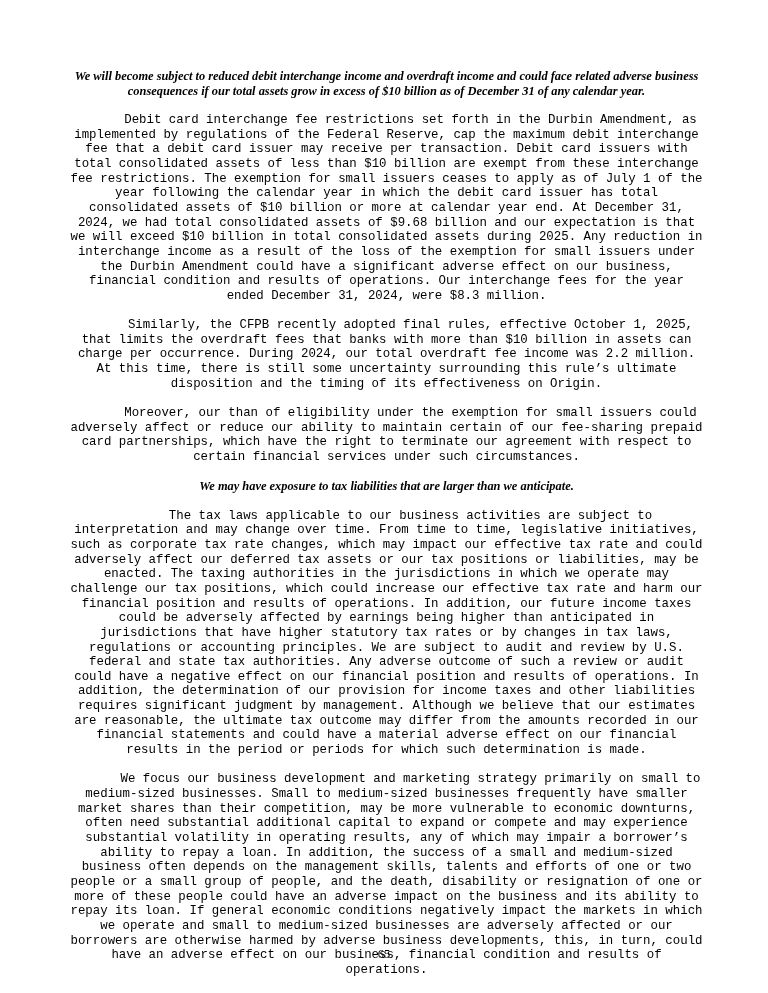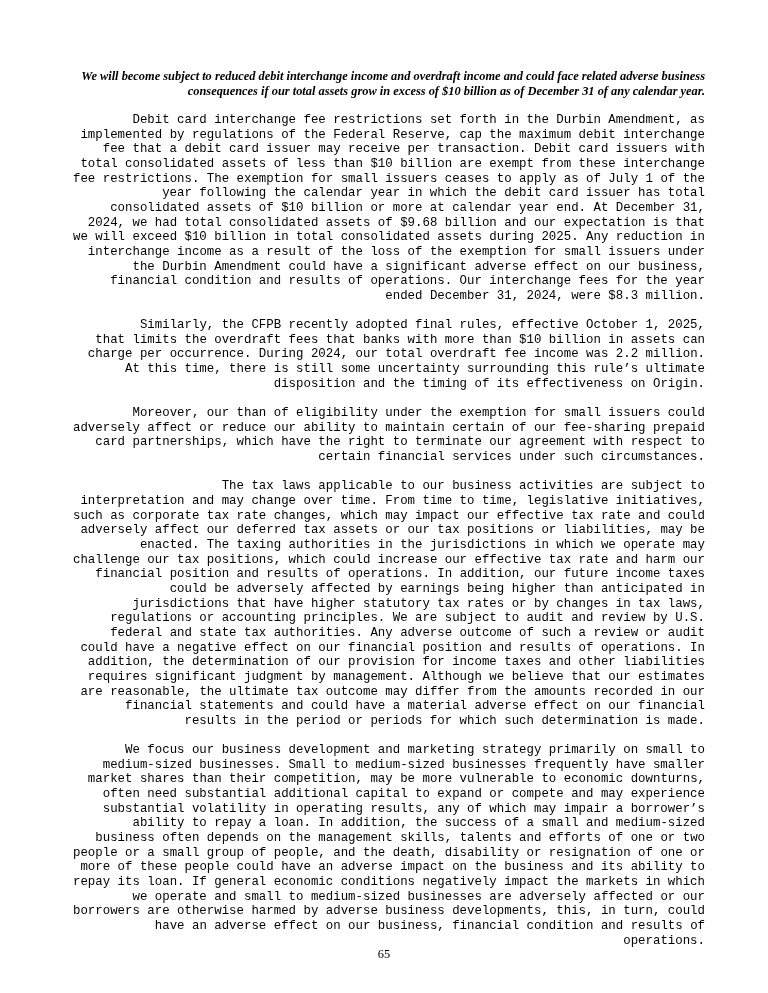--- a/index.html
+++ b/index.html
@@ -16,21 +16,21 @@
     font-family: "Liberation Serif", serif;
     font-size: 12.4px;
     line-height: 14.65px;
     overflow: hidden;
   }
   .content {
     position: absolute;
     top: 69px;
     left: 68px;
     width: 637px;
-    text-align: right;
+    text-align: center;
   }
   .risk-heading {
     font-weight: bold;
     font-style: italic;
     margin: 14.65px 0;
     font-size: inherit;
     line-height: inherit;
   }
   .risk-heading.first {
     margin-top: 0;
@@ -52,20 +52,21 @@
 <body>
 
 <div class="page">
   <div class="content">
 
     <div class="risk-heading first">We will become subject to reduced debit interchange income and overdraft income and could face related adverse business consequences if our total assets grow in excess of $10 billion as of December 31 of any calendar year.</div>
     <p class="para">Debit card interchange fee restrictions set forth in the Durbin Amendment, as implemented by regulations of the Federal Reserve, cap the maximum debit interchange fee that a debit card issuer may receive per transaction. Debit card issuers with total consolidated assets of less than $10 billion are exempt from these interchange fee restrictions. The exemption for small issuers ceases to apply as of July 1 of the year following the calendar year in which the debit card issuer has total consolidated assets of $10 billion or more at calendar year end. At December 31, 2024, we had total consolidated assets of $9.68 billion and our expectation is that we will exceed $10 billion in total consolidated assets during 2025. Any reduction in interchange income as a result of the loss of the exemption for small issuers under the Durbin Amendment could have a significant adverse effect on our business, financial condition and results of operations. Our interchange fees for the year ended December 31, 2024, were $8.3 million.</p>
     <p class="para">Similarly, the CFPB recently adopted final rules, effective October 1, 2025, that limits the overdraft fees that banks with more than $10 billion in assets can charge per occurrence. During 2024, our total overdraft fee income was 2.2 million. At this time, there is still some uncertainty surrounding this rule’s ultimate disposition and the timing of its effectiveness on Origin.</p>
     <p class="para">Moreover, our than of eligibility under the exemption for small issuers could adversely affect or reduce our ability to maintain certain of our fee-sharing prepaid card partnerships, which have the right to terminate our agreement with respect to certain financial services under such circumstances.</p>
 
+    <div class="risk-heading">We may have exposure to tax liabilities that are larger than we anticipate.</div>
     <p class="para">The tax laws applicable to our business activities are subject to interpretation and may change over time. From time to time, legislative initiatives, such as corporate tax rate changes, which may impact our effective tax rate and could adversely affect our deferred tax assets or our tax positions or liabilities, may be enacted. The taxing authorities in the jurisdictions in which we operate may challenge our tax positions, which could increase our effective tax rate and harm our financial position and results of operations. In addition, our future income taxes could be adversely affected by earnings being higher than anticipated in jurisdictions that have higher statutory tax rates or by changes in tax laws, regulations or accounting principles. We are subject to audit and review by U.S. federal and state tax authorities. Any adverse outcome of such a review or audit could have a negative effect on our financial position and results of operations. In addition, the determination of our provision for income taxes and other liabilities requires significant judgment by management. Although we believe that our estimates are reasonable, the ultimate tax outcome may differ from the amounts recorded in our financial statements and could have a material adverse effect on our financial results in the period or periods for which such determination is made.</p>
 
     <p class="para">We focus our business development and marketing strategy primarily on small to medium-sized businesses. Small to medium-sized businesses frequently have smaller market shares than their competition, may be more vulnerable to economic downturns, often need substantial additional capital to expand or compete and may experience substantial volatility in operating results, any of which may impair a borrower’s ability to repay a loan. In addition, the success of a small and medium-sized business often depends on the management skills, talents and efforts of one or two people or a small group of people, and the death, disability or resignation of one or more of these people could have an adverse impact on the business and its ability to repay its loan. If general economic conditions negatively impact the markets in which we operate and small to medium-sized businesses are adversely affected or our borrowers are otherwise harmed by adverse business developments, this, in turn, could have an adverse effect on our business, financial condition and results of operations.</p>
 
   </div>
 
   <div class="page-footer">65</div>
 </div>
 
 </body></html>

